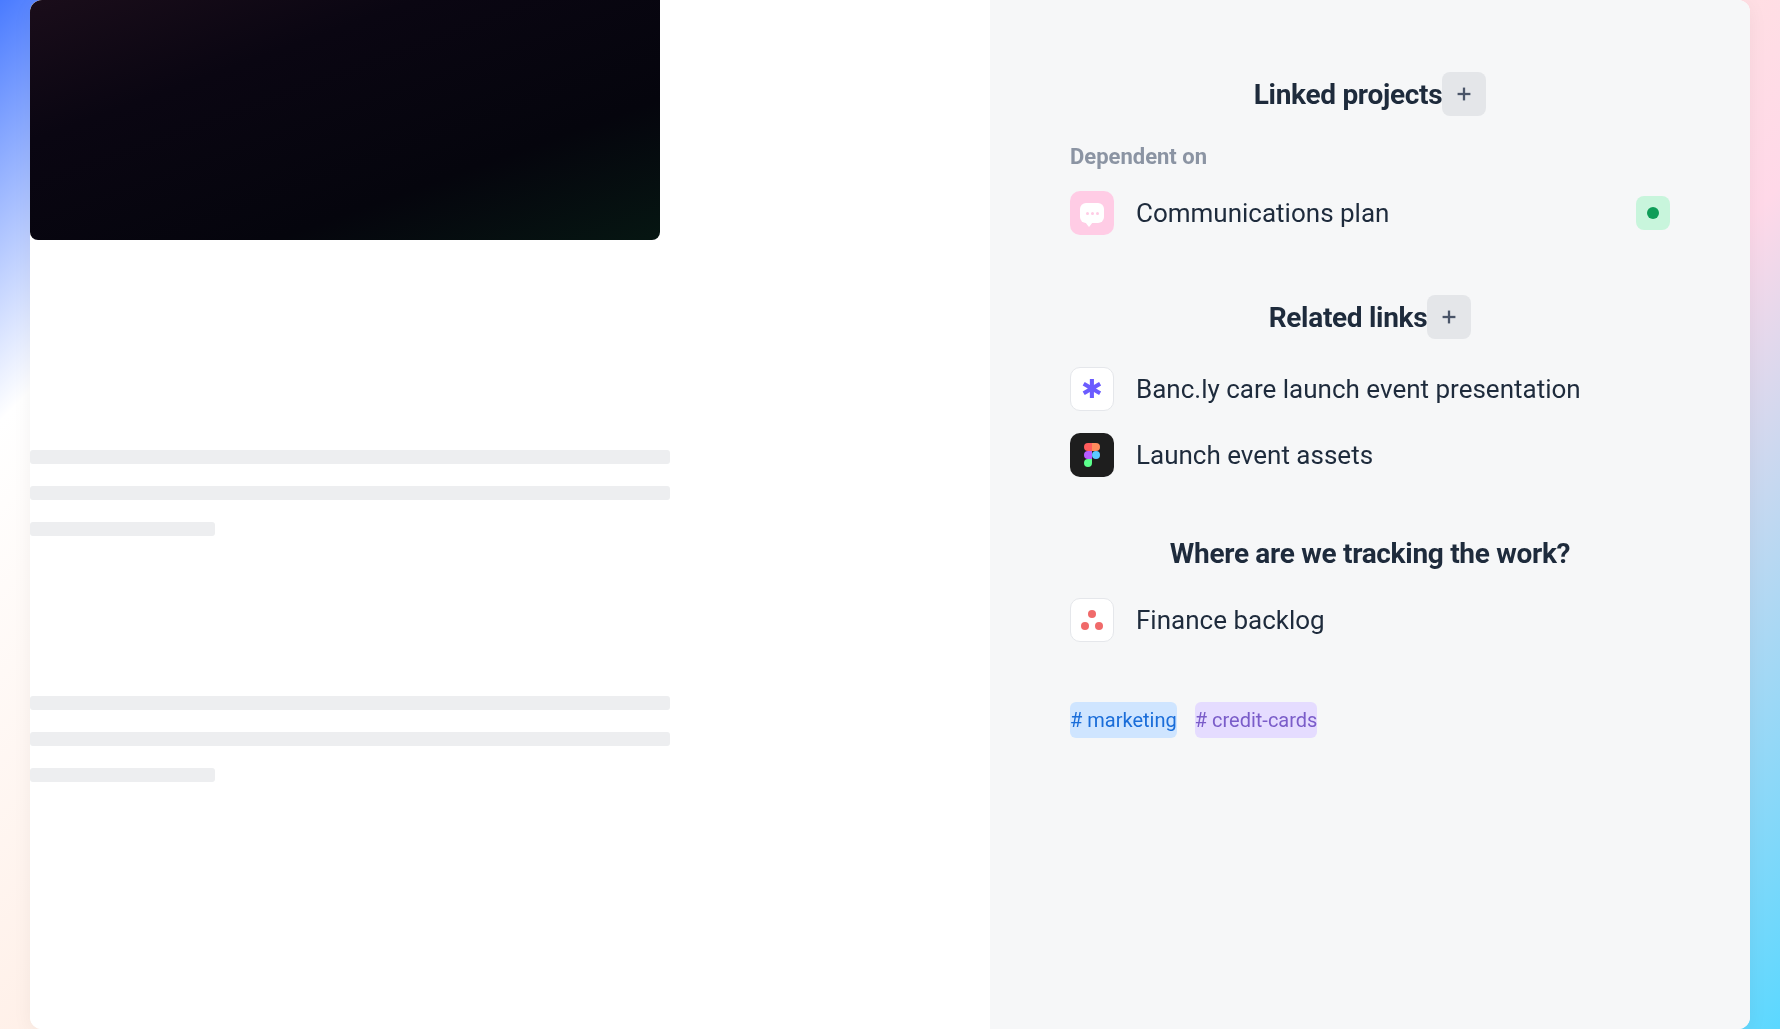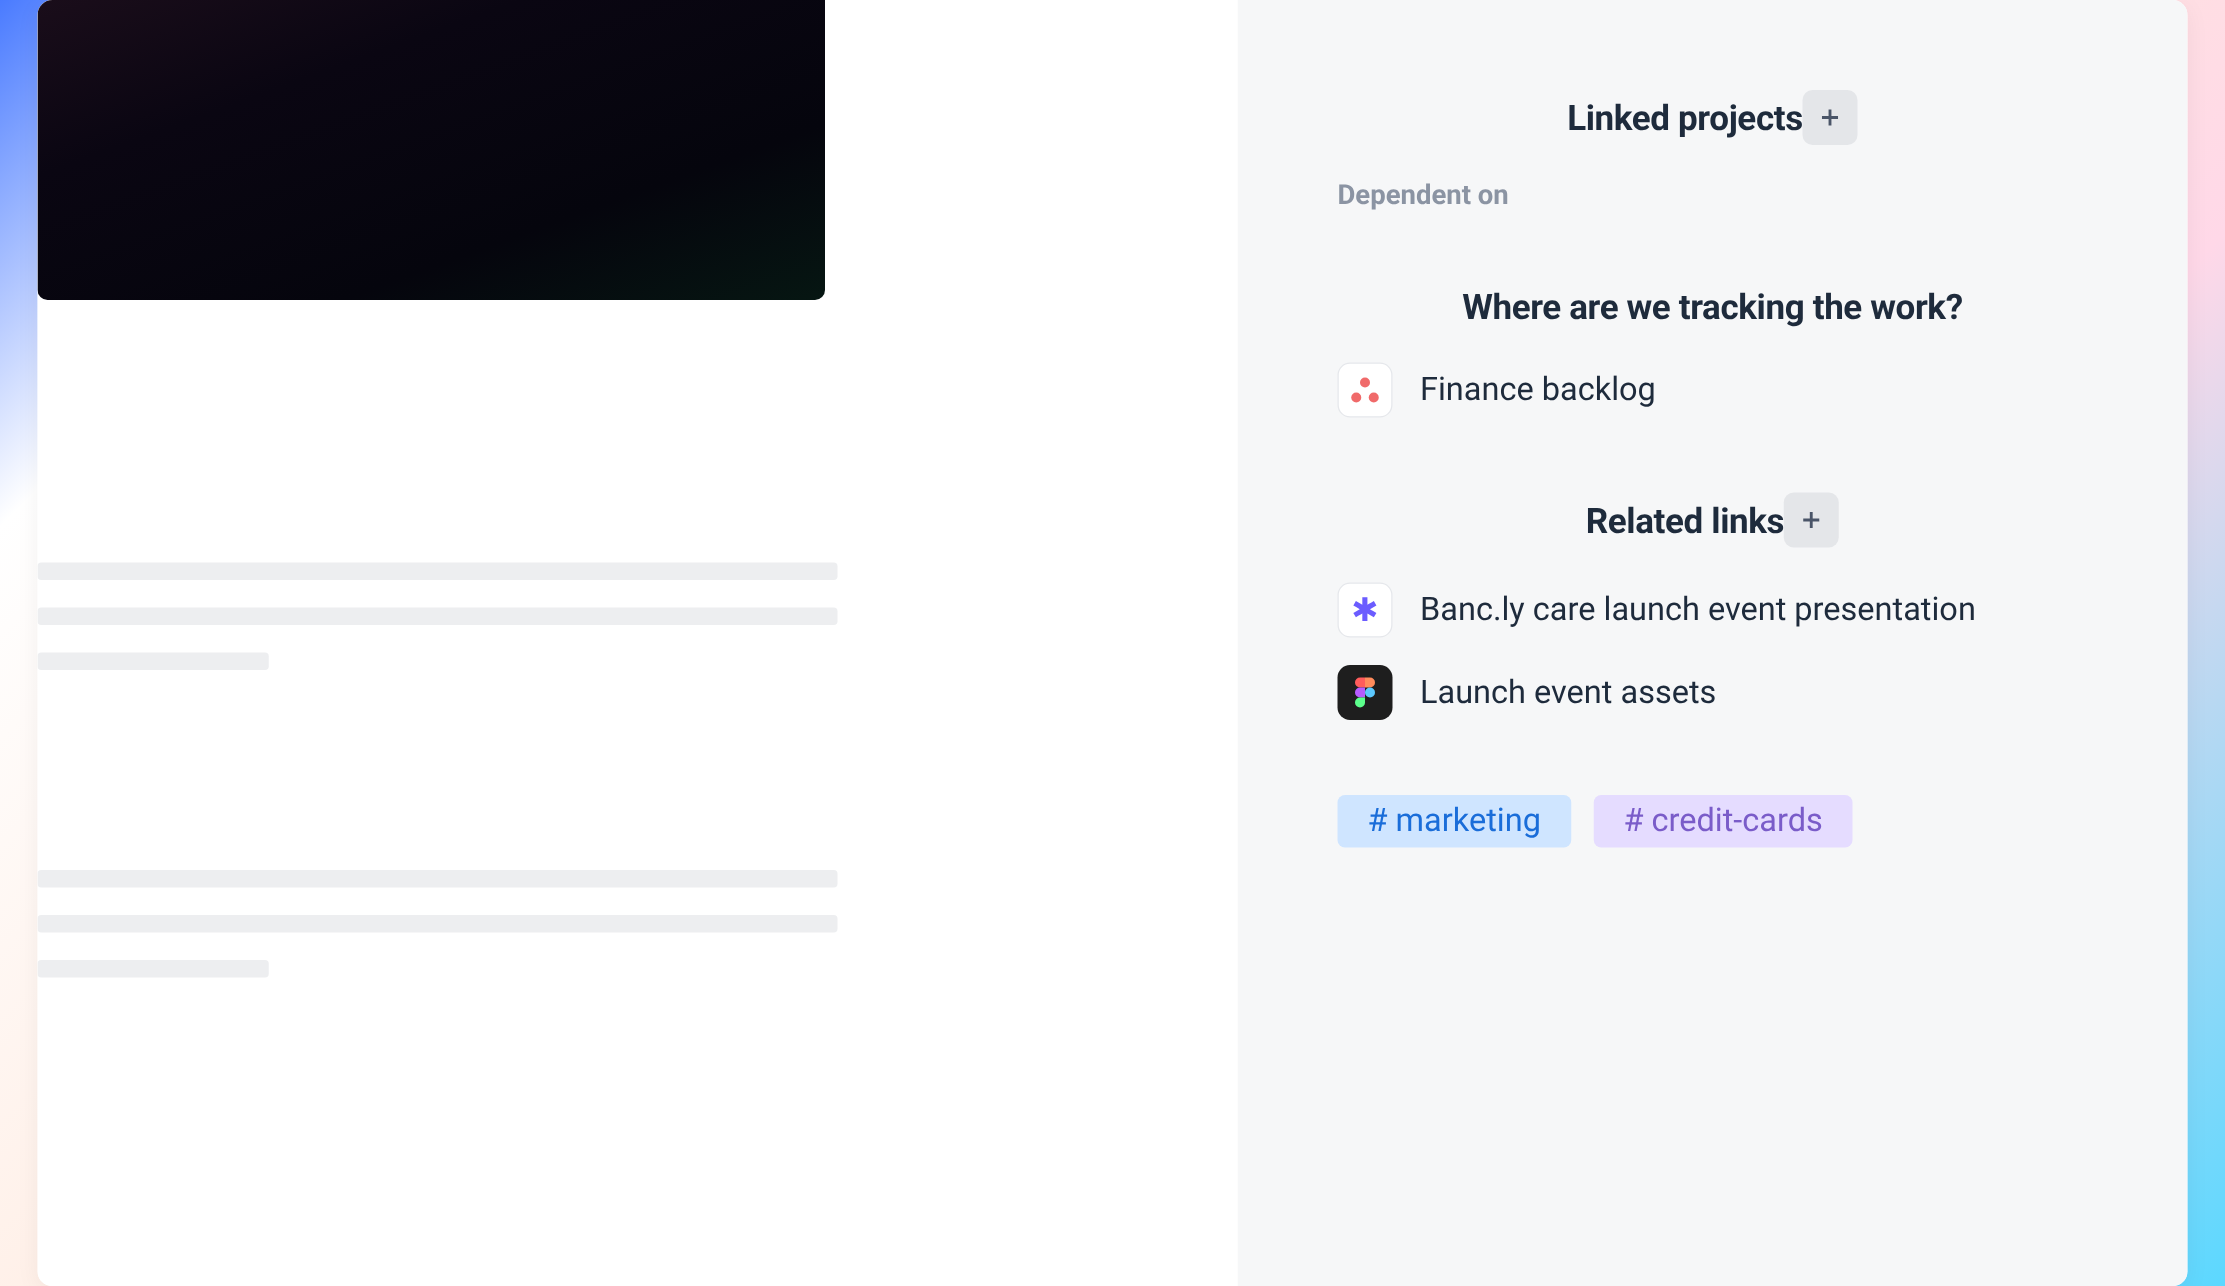--- a/index.html
+++ b/index.html
@@ -235,23 +235,23 @@
     .status-dot.green { background: #0f9d58; }
     .status-dot.orange { background: #f5a623; }
 
     .topics-row {
       display: flex;
       gap: 18px;
       flex-wrap: wrap;
     }
 
     .topic-tag {
-      padding: 6px 24px;
+      padding: 6px 0;
       border-radius: 6px;
-      font-size: 26px;
+      font-size: 20px;
       font-weight: 400;
       cursor: pointer;
     }
 
     .topic-tag.blue {
       background: #cfe5ff;
       color: #1a6dd9;
     }
 
     .topic-tag.purple {
@@ -310,38 +310,34 @@
         <button class="add-button">
           <svg viewBox="0 0 24 24" fill="none" stroke="currentColor" stroke-width="2.5">
               <line x1="12" y1="5" x2="12" y2="19"></line>
               <line x1="5" y1="12" x2="19" y2="12"></line>
             </svg>
         </button>
       </div>
 
       <div class="subsection-label">Dependent on</div>
 
-
-    </div>
-
-    <div class="section">
-      <div class="section-header">
-        <h2 class="section-title">Where are we tracking the work?</h2>
-      </div>
-
       <div class="item-row">
-        <div class="item-icon white">
-          <div class="asana-dots">
-            <div class="asana-dot"></div>
-            <div class="asana-dot"></div>
-            <div class="asana-dot"></div>
-          </div>
-        </div>
-        <span class="item-label">Finance backlog</span>
-      </div>
+        <div class="item-icon pink">
+          <div class="chat-bubble">
+              <div class="chat-dot"></div>
+              <div class="chat-dot"></div>
+              <div class="chat-dot"></div>
+            </div>
+        </div>
+        <span class="item-label">Communications plan</span>
+        <div class="status-badge green">
+          <div class="status-dot green"></div>
+        </div>
+      </div>
+
     </div>
 
     <div class="section">
       <div class="section-header">
         <h2 class="section-title">Related links</h2>
         <button class="add-button">
           <svg viewBox="0 0 24 24" fill="none" stroke="currentColor" stroke-width="2.5">
               <line x1="12" y1="5" x2="12" y2="19"></line>
               <line x1="5" y1="12" x2="19" y2="12"></line>
             </svg>
@@ -363,20 +359,37 @@
             <div class="figma-shape ml"></div>
             <div class="figma-shape mr"></div>
             <div class="figma-shape bl"></div>
           </div>
         </div>
         <span class="item-label">Launch event assets</span>
       </div>
     </div>
 
     <div class="section">
+      <div class="section-header">
+        <h2 class="section-title">Where are we tracking the work?</h2>
+      </div>
+
+      <div class="item-row">
+        <div class="item-icon white">
+          <div class="asana-dots">
+            <div class="asana-dot"></div>
+            <div class="asana-dot"></div>
+            <div class="asana-dot"></div>
+          </div>
+        </div>
+        <span class="item-label">Finance backlog</span>
+      </div>
+    </div>
+
+    <div class="section">
 
       <div class="topics-row">
         <span class="topic-tag blue"># <span>marketing</span></span>
         <span class="topic-tag purple"># <span>credit-cards</span></span>
       </div>
     </div>
 
   </div>
 </div>
 

